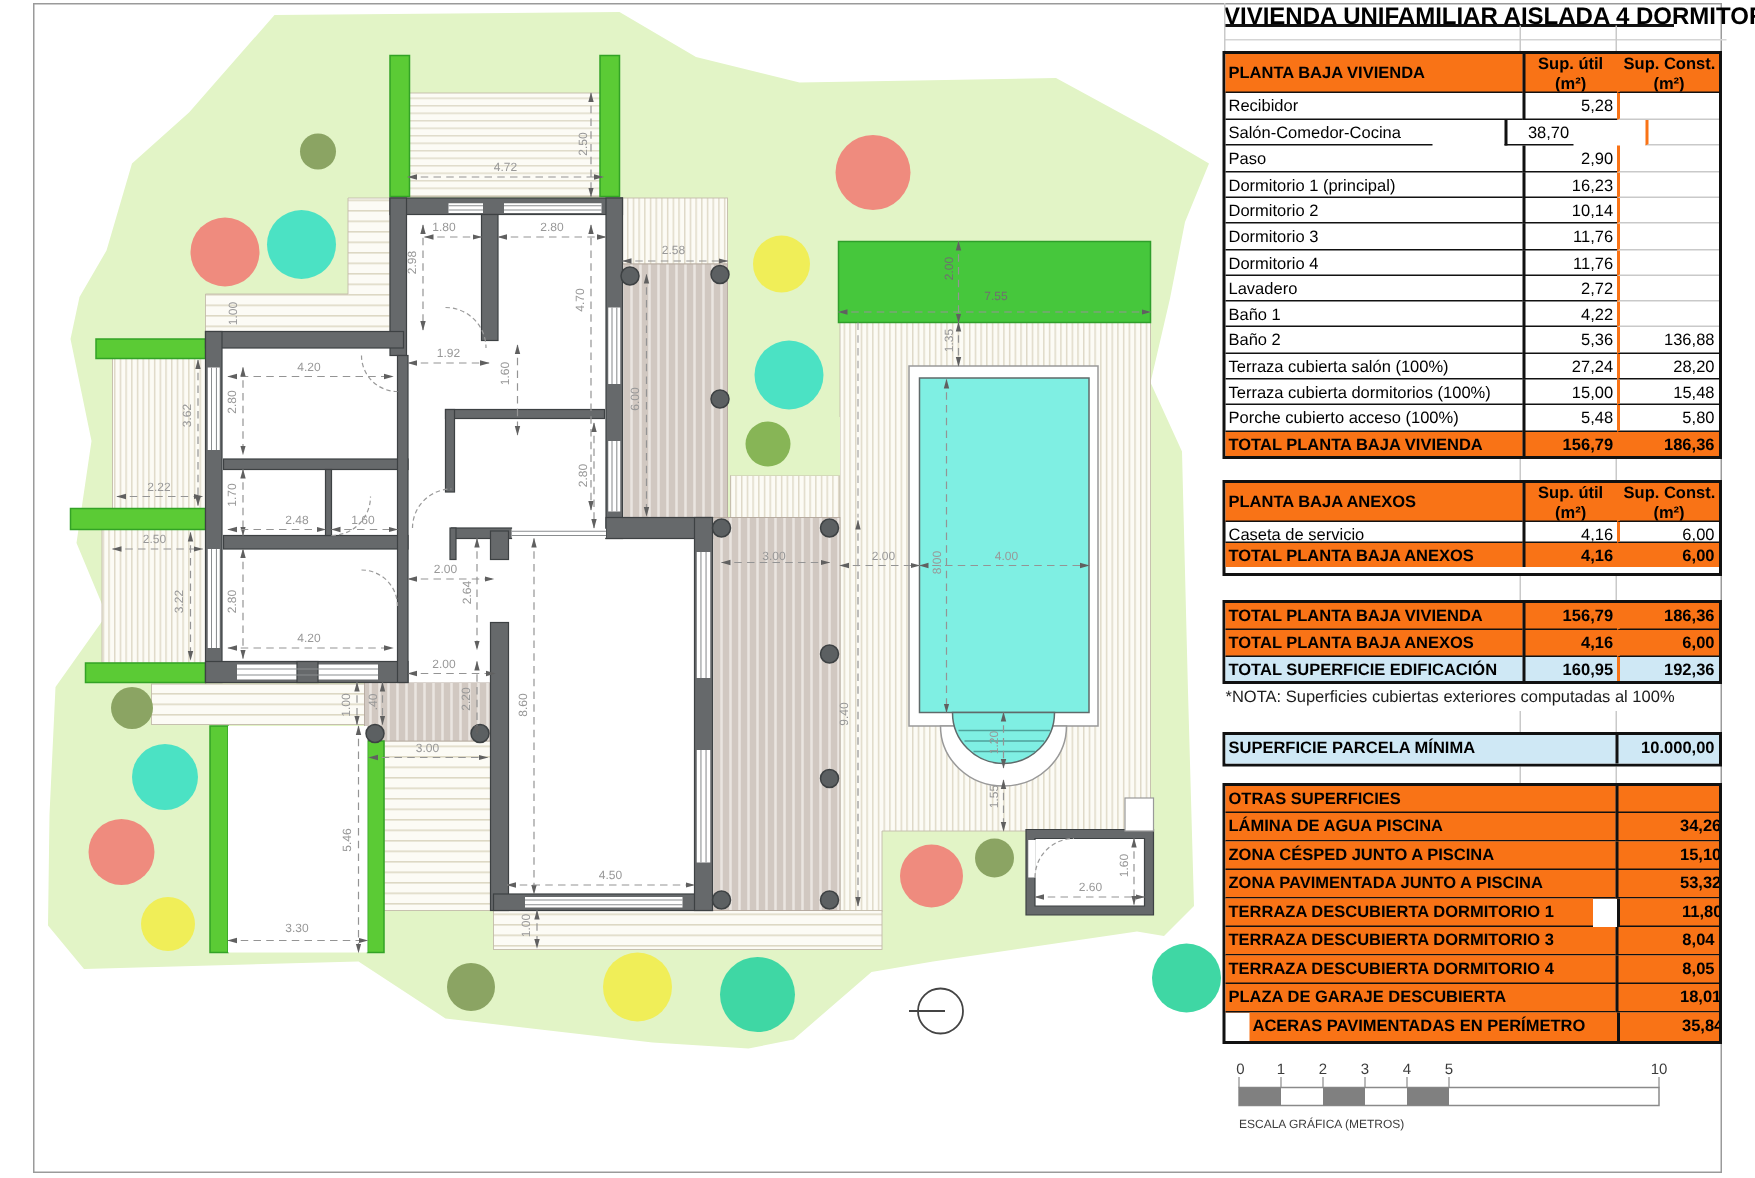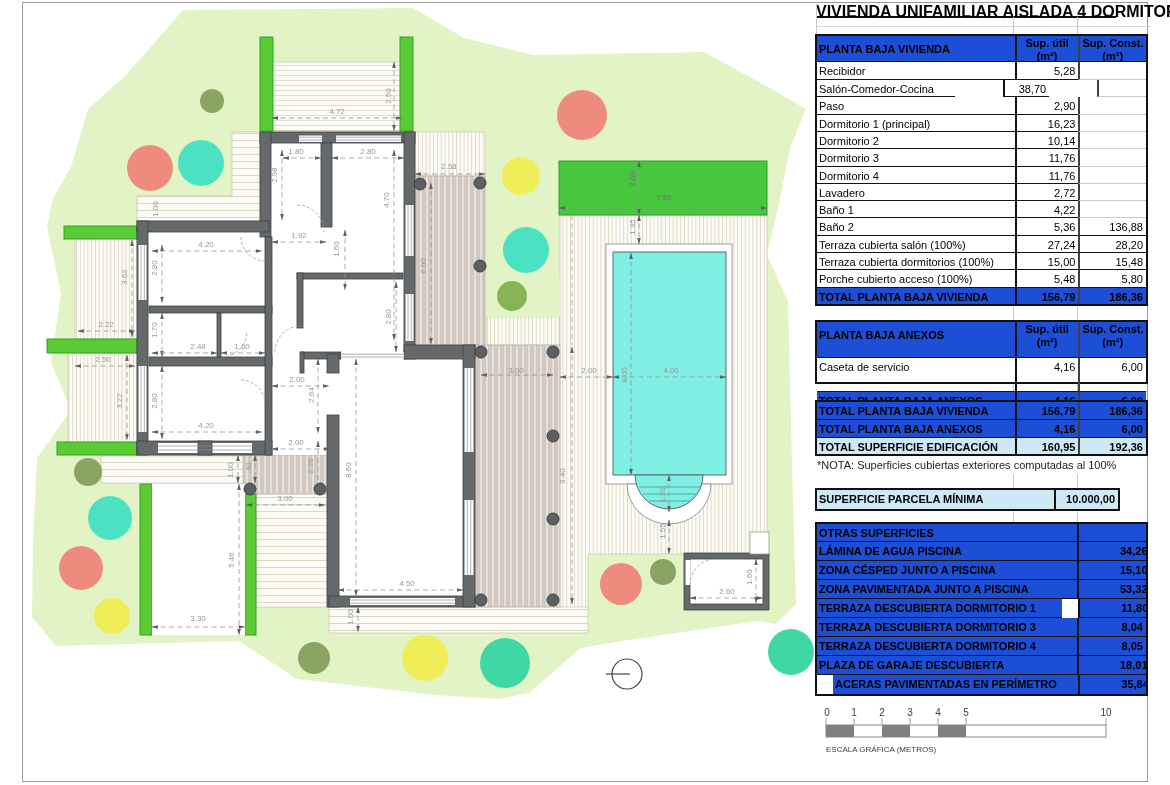--- a/index.html
+++ b/index.html
@@ -4,24 +4,24 @@
 <style>
 html,body{margin:0;padding:0;background:#fff;}
 #page{position:relative;width:1170px;height:785px;background:#fff;overflow:hidden;
   font-family:"Liberation Sans",sans-serif;}
 #frame{position:absolute;left:22px;top:2px;width:1124px;height:778px;border:1px solid #9a9a9a;}
 svg{position:absolute;left:0;top:0;}
 .r{display:flex;box-sizing:border-box;}
 .c{box-sizing:border-box;font-size:11px;line-height:16px;padding:1px 3px 0 2px;overflow:hidden;white-space:nowrap;}
 .lab{width:199px;}
 .v1{width:64px;border-left:2px solid #111;text-align:right;}
-.v2{width:68px;border-left:2px solid #404040;text-align:right;}
+.v2{width:68px;border-left:2px solid #f97316;text-align:right;}
 .bb{border-bottom:1px solid #111;}
 .bl{border-bottom:1px solid #c9c9c9;}
-.bg{background:#1d4ed8;}
+.bg{background:#f97316;}
 .blu{background:#cfe8f5;}
 .hdr{font-weight:bold;}
 .cen{text-align:center;line-height:12.5px;padding-top:1px;}
 .gl{position:absolute;width:1px;background:#c9c9c9;}
 .ol{width:260px;}
 .ov{width:69px;border-left:2px solid #111;text-align:right;padding-left:41px;}
 </style>
 </head>
 <body>
 <div id="page">
@@ -440,26 +440,26 @@
         <div class="c v2 bb">5,80</div>
       </div>
  <div class="r" style="height:16px;">
         <div class="c lab bg hdr">TOTAL PLANTA BAJA VIVIENDA</div>
         <div class="c v1 bg hdr">156,79</div>
         <div class="c v2 bg hdr">186,36</div>
       </div>
 </div>
 
 <div style="position:absolute;left:815px;top:320px;width:333px;height:64px;border:2px solid #111;box-sizing:border-box;">
- <div class="r" style="height:36px;">
+ <div class="r" style="height:26px;">
    <div class="c lab bb bg hdr" style="line-height:24px;">PLANTA BAJA ANEXOS</div>
    <div class="c v1 bb bg hdr cen">Sup. útil<br>(m²)</div>
    <div class="c v2 bb bg hdr cen">Sup. Const.<br>(m²)</div>
  </div>
- <div class="r" style="height:34px;">
+ <div class="r" style="height:14px;">
         <div class="c lab bb">Caseta de servicio</div>
         <div class="c v1 bb">4,16</div>
         <div class="c v2 bb">6,00</div>
       </div>
  <div class="r" style="height:16px;">
         <div class="c lab bg hdr">TOTAL PLANTA BAJA ANEXOS</div>
         <div class="c v1 bg hdr">4,16</div>
         <div class="c v2 bg hdr">6,00</div>
       </div>
 </div>
@@ -476,21 +476,21 @@
         <div class="c v2 bb bg hdr">6,00</div>
       </div>
  <div class="r" style="height:16px;">
         <div class="c lab blu hdr">TOTAL SUPERFICIE EDIFICACIÓN</div>
         <div class="c v1 blu hdr">160,95</div>
         <div class="c v2 blu hdr">192,36</div>
       </div>
 </div>
 <div style="position:absolute;left:817px;top:459px;font-size:11px;color:#1c1c1c;white-space:nowrap;">*NOTA: Superficies cubiertas exteriores computadas al 100%</div>
 
-<div style="position:absolute;left:815px;top:488px;width:305px;height:23px;border:2px solid #111;box-sizing:border-box;display:flex;">
+<div style="position:absolute;left:815px;top:488px;width:333px;height:23px;border:2px solid #111;box-sizing:border-box;display:flex;">
  <div class="c blu hdr" style="width:260px;line-height:17px;">SUPERFICIE PARCELA MÍNIMA</div>
  <div class="c blu hdr" style="width:69px;border-left:2px solid #111;text-align:right;line-height:17px;">10.000,00</div>
 </div>
 
 <div style="position:absolute;left:815px;top:522px;width:333px;height:174px;border:2px solid #111;box-sizing:border-box;">
  <div class="r" style="height:18px;">
         <div class="c bb bg hdr" style="width:260px;">OTRAS SUPERFICIES</div>
         <div class="c bb bg" style="width:69px;border-left:2px solid #111;"></div>
       </div>
  <div class="r" style="height:19px;">

